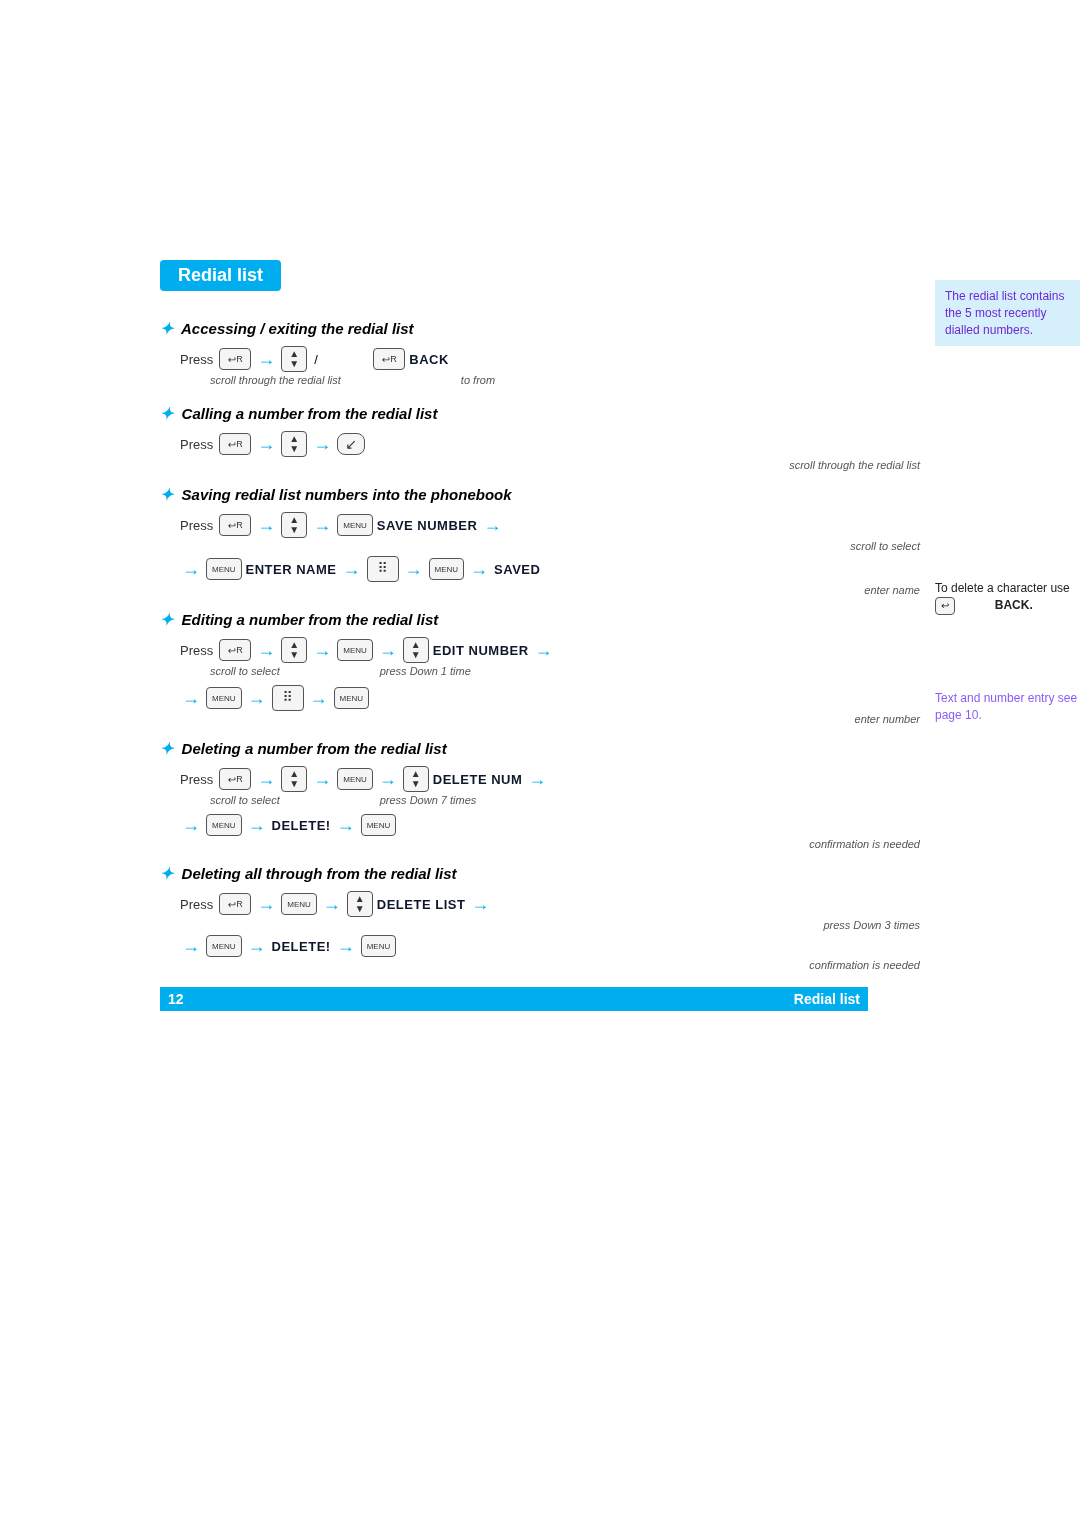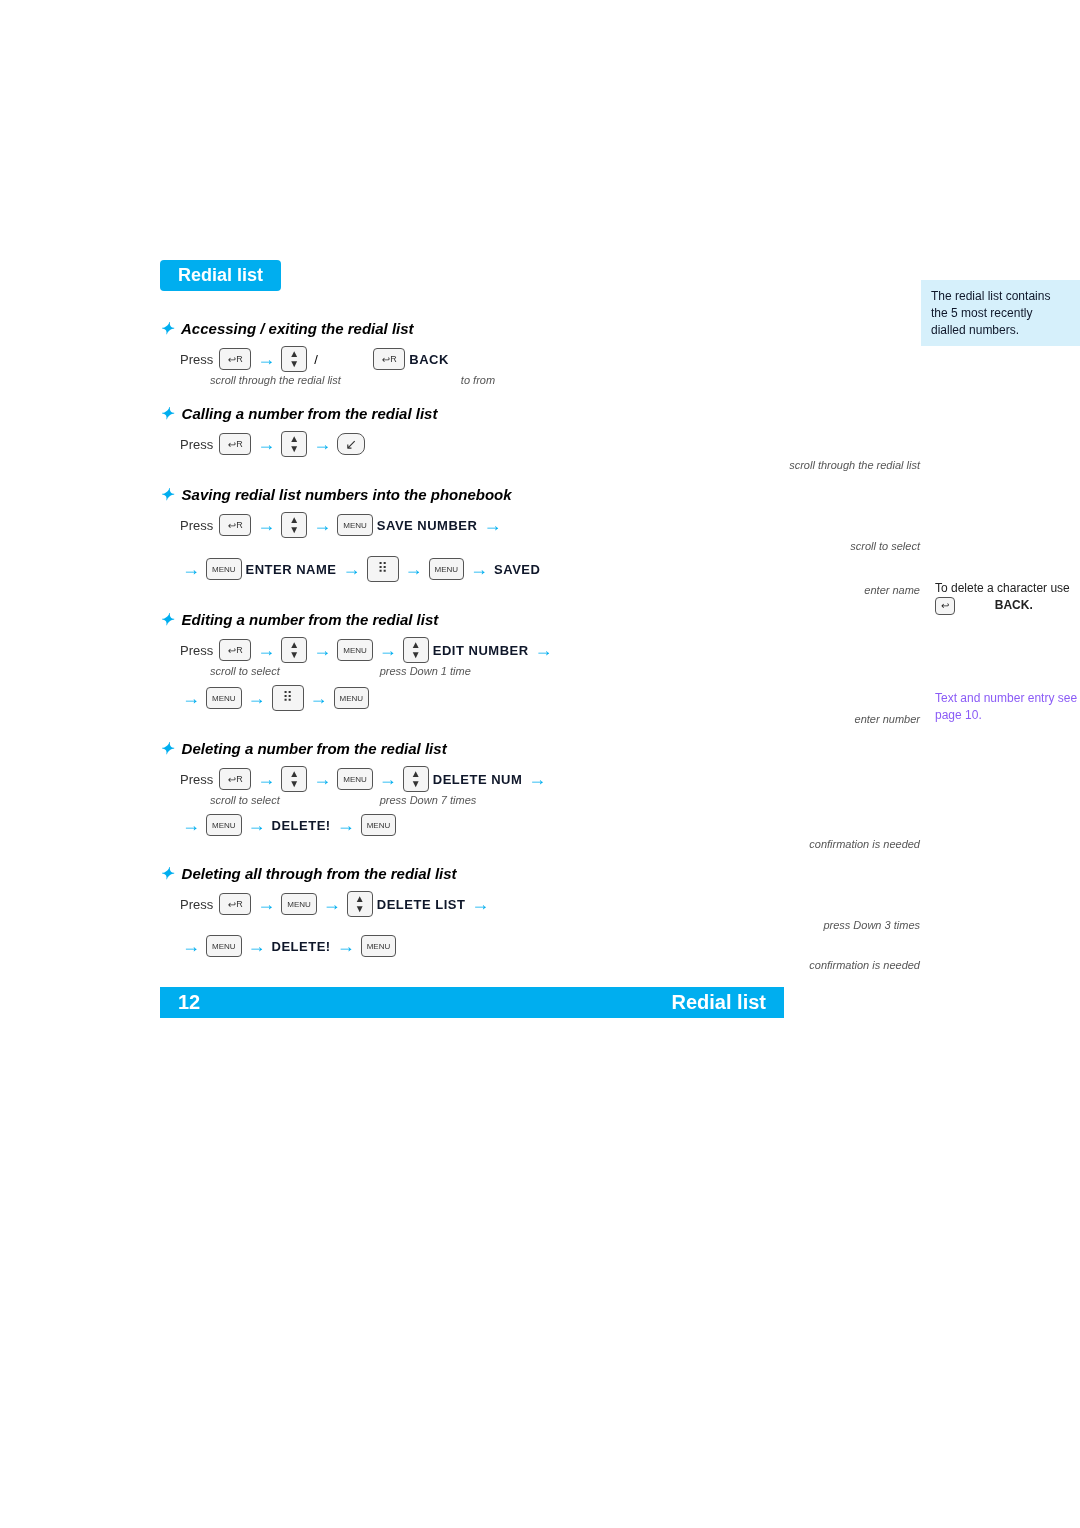--- a/index.html
+++ b/index.html
@@ -39,22 +39,22 @@
     }
     
     .side-note {
       position: absolute;
       right: -160px;
       top: 20px;
       background: #d6f0fb;
       border: none;
       padding: 8px 10px;
       font-size: 12px;
-      color: #0f172a;
-      width: 159px;
+      color: #6d28d9;
+      width: 145px;
       line-height: 1.4;
     }
     .side-note2 {
       position: absolute;
       right: -160px;
       top: 320px;
       background: #fff;
       border: none;
       padding: 0;
       font-size: 12px;
@@ -190,27 +190,27 @@
       letter-spacing: 0.5px;
     }
     .slash {
       font-size: 13px;
       margin: 0 3px;
     }
     
     .footer-bar {
       background: #00aeef;
       color: #fff;
-      width: 624px;
+      width: 708px;
       display: flex;
       justify-content: space-between;
       align-items: center;
-      padding: 4px 18px;
+      padding: 4px 8px;
       margin-top: 16px;
-      font-size: 20px;
+      font-size: 14px;
     }
     .footer-page {
       font-weight: bold;
     }
     .footer-title {
       font-weight: bold;
     }
     .nav-arrows {
       display: inline-flex;
       flex-direction: column;

